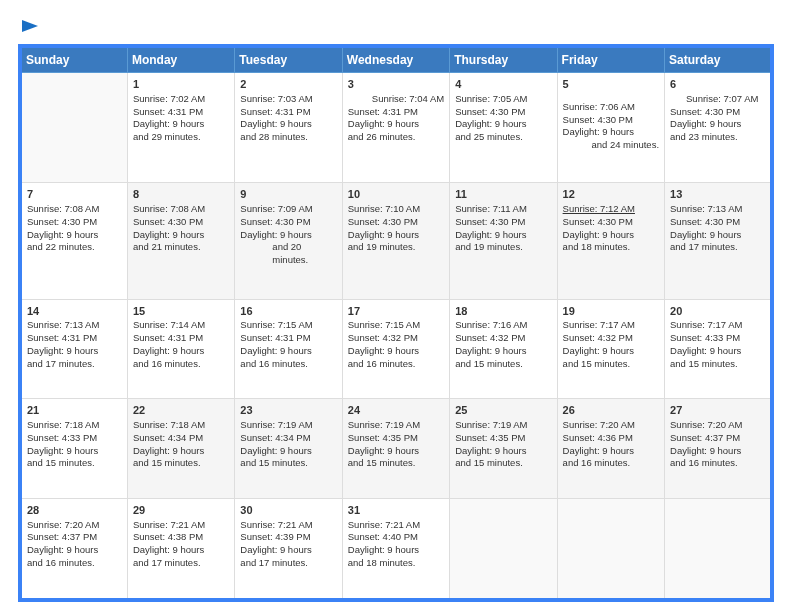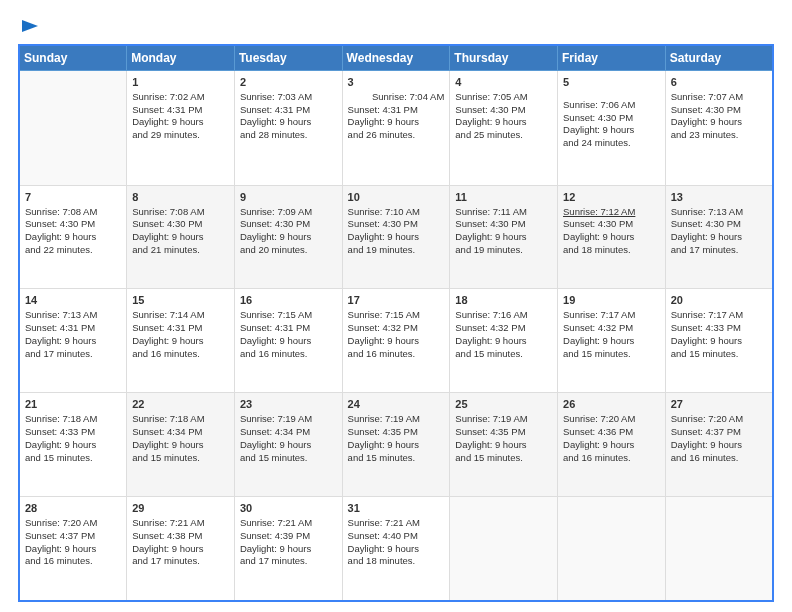--- a/index.html
+++ b/index.html
@@ -50,21 +50,21 @@
       font-weight: bold;
       color: #333;
       line-height: 1.1;
     }
     .location {
       font-size: 16px;
       color: #555;
     }
     .calendar {
       flex: 1;
-      border: 2px solid #3b82f6;
+      border: 4px solid #3b82f6;
       border-collapse: collapse;
       width: 100%;
       table-layout: fixed;
     }
     .calendar th {
       background: #3a7abf;
       color: #fff;
       font-size: 12px;
       font-weight: bold;
       padding: 5px 4px;
@@ -162,25 +162,25 @@
             <span style="display: block;">Sunrise: 7:05 AM</span>
             <span style="display: block;">Sunset: 4:30 PM</span>
             <span style="display: block;">Daylight: 9 hours</span>
             <span style="display: block;">and 25 minutes.</span>
           </td>
           <td>
             <span class="day-num">5</span>
             <span style="display: block; margin-top: 9px;">Sunrise: 7:06 AM</span>
             <span style="display: block;">Sunset: 4:30 PM</span>
             <span style="display: block;">Daylight: 9 hours</span>
-            <span style="display: block;">and 24 minutes.</span>
+            <span style="display: block; text-align: right;">and 24 minutes.</span>
           </td>
           <td>
             <span class="day-num">6</span>
-            <span style="display: block;">Sunrise: 7:07 AM</span>
+            <span style="display: block; margin-left: 16px;">Sunrise: 7:07 AM</span>
             <span style="display: block;">Sunset: 4:30 PM</span>
             <span style="display: block;">Daylight: 9 hours</span>
             <span style="display: block;">and 23 minutes.</span>
           </td>
         </tr>
         <tr>
           <td>
             <span class="day-num">7</span>
             <span style="display: block;">Sunrise: 7:08 AM</span>
             <span style="display: block;">Sunset: 4:30 PM</span>
@@ -192,21 +192,21 @@
             <span style="display: block;">Sunrise: 7:08 AM</span>
             <span style="display: block;">Sunset: 4:30 PM</span>
             <span style="display: block;">Daylight: 9 hours</span>
             <span style="display: block;">and 21 minutes.</span>
           </td>
           <td>
             <span class="day-num">9</span>
             <span style="display: block;">Sunrise: 7:09 AM</span>
             <span style="display: block;">Sunset: 4:30 PM</span>
             <span style="display: block;">Daylight: 9 hours</span>
-            <span style="display: block;">and 20 minutes.</span>
+            <span style="display: block; margin-left: 32px;">and 20 minutes.</span>
           </td>
           <td>
             <span class="day-num">10</span>
             <span style="display: block;">Sunrise: 7:10 AM</span>
             <span style="display: block;">Sunset: 4:30 PM</span>
             <span style="display: block;">Daylight: 9 hours</span>
             <span style="display: block;">and 19 minutes.</span>
           </td>
           <td>
             <span class="day-num">11</span>

